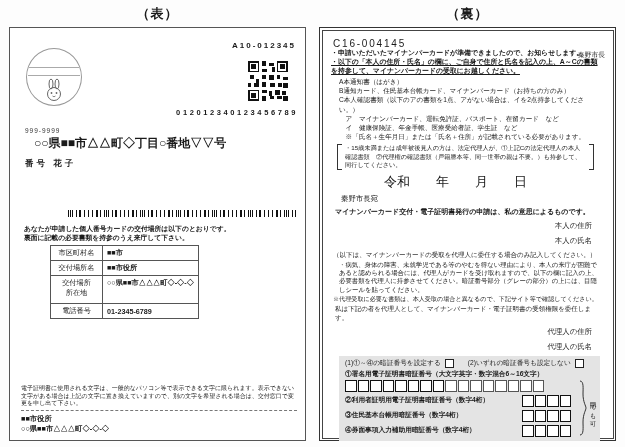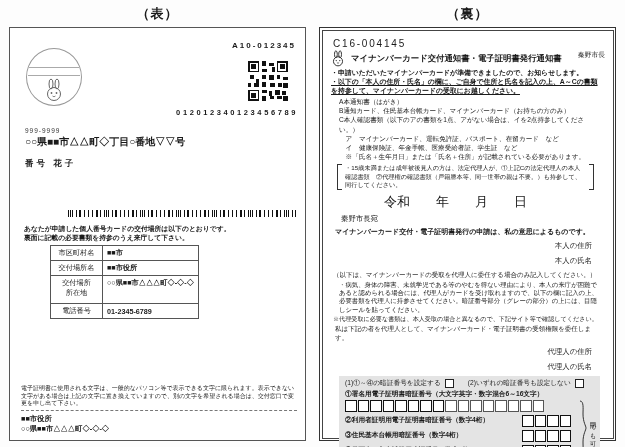--- a/index.html
+++ b/index.html
@@ -16,21 +16,21 @@
   
   .f-title { position:absolute; top:11px; left:96px; font-size:11px; font-weight:bold; letter-spacing:7px; }
   .f-serial { position:absolute; top:13px; right:9px; font-size:8px; letter-spacing:2px; font-weight:bold; }
   .f-stamp { position:absolute; top:20px; left:16px; width:56px; height:58px; border:1px solid #999; border-radius:50%; overflow:hidden; background:#fff; }
   .f-stamp .stamp-line1 { position:absolute; top:32%; left:3%; right:3%; border-top:1px solid #aaa; }
   .f-stamp .stamp-line2 { position:absolute; top:46%; left:2%; right:2%; border-top:1px solid #aaa; }
   .f-stamp svg { position:absolute; left:50%; bottom:3px; transform:translateX(-50%); }
   .f-qr { position:absolute; top:33px; right:17px; width:40px; height:40px; }
   .f-barnum { position:absolute; top:80px; right:7px; font-size:7.5px; font-weight:bold; letter-spacing:2.6px; }
   .f-postal { position:absolute; top:99px; left:15px; font-size:6.5px; letter-spacing:1px; color:#333; }
-  .f-address { position:absolute; top:107px; left:15px; font-size:10px; font-weight:bold; }
+  .f-address { position:absolute; top:107px; left:24px; font-size:12px; font-weight:bold; }
   .f-name { position:absolute; top:130px; left:15px; font-size:8.5px; font-weight:bold; letter-spacing:3px; }
   .f-custbar { position:absolute; top:182px; left:58px; right:9px; height:7px;
     background:
       repeating-linear-gradient(90deg,#111 0 1px,transparent 1px 4px),
       repeating-linear-gradient(90deg,transparent 0 2px,#111 2px 3px,transparent 3px 9px);
   }
   .f-notice { position:absolute; top:196px; left:14px; right:8px; font-size:6.8px; font-weight:bold; line-height:1.35; }
   .f-table { position:absolute; top:217px; left:16px; right:16px; border-collapse:collapse;margin-left:24px; }
   .f-table td { border:1px solid #555; font-size:7.2px; padding:2px 4px; }
   .f-table td.lbl { width:52px; text-align:center; white-space:pre-line; }
@@ -182,31 +182,20 @@
   </div>
 
   <div class="side">
     <div class="side-label">（裏）</div>
     <div class="card card-back">
       <div class="b-mayor">秦野市長</div>
       <div class="b-body">
 
         <div class="b-serial">C16-004145</div>
 
-        <div class="b-titlerow">
-          <svg width="14" height="17" viewBox="0 0 20 24">
-            <ellipse cx="7" cy="6" rx="2" ry="5" fill="none" stroke="#333" stroke-width="1.4"></ellipse>
-            <ellipse cx="13" cy="6" rx="2" ry="5" fill="none" stroke="#333" stroke-width="1.4"></ellipse>
-            <circle cx="10" cy="16" r="6.5" fill="none" stroke="#333" stroke-width="1.4"></circle>
-            <circle cx="7.5" cy="15" r="1" fill="#333"></circle>
-            <circle cx="12.5" cy="15" r="1" fill="#333"></circle>
-            <path d="M8.5 18 q1.5 1.6 3 0" fill="none" stroke="#333" stroke-width="1"></path>
-          </svg>
-          <span class="b-title">マイナンバーカード交付通知書・電子証明書発行通知書</span>
-        </div>
 
         <div class="b-intro">・申請いただいたマイナンバーカードが準備できましたので、お知らせします。</div>
         <div class="b-intro u">・以下の「本人の住所・氏名」の欄に、ご自身で住所と氏名を記入の上、A～Cの書類を持参して、マイナンバーカードの受取にお越しください。</div>
 
         <div class="b-docs">
           <div class="doc-item">A本通知書（はがき）</div>
           <div class="doc-item">B通知カード、住民基本台帳カード、マイナンバーカード（お持ちの方のみ）</div>
           <div class="doc-item">C本人確認書類（以下のアの書類を1点、アがない場合は、イを2点持参してください。）</div>
           <div class="doc-item">　ア　マイナンバーカード、運転免許証、パスポート、在留カード　など</div>
           <div class="doc-item">　イ　健康保険証、年金手帳、医療受給者証、学生証　など</div>

